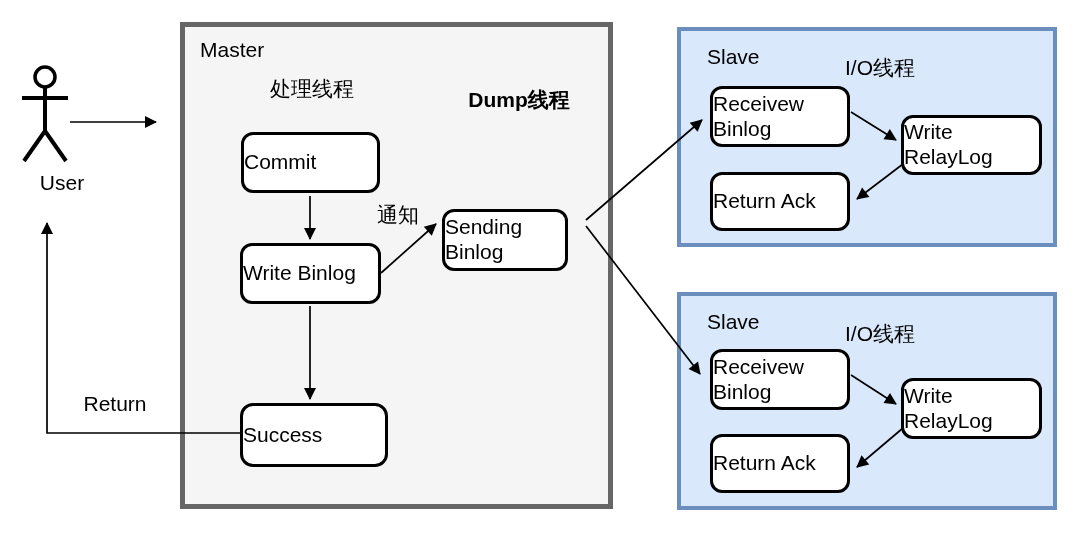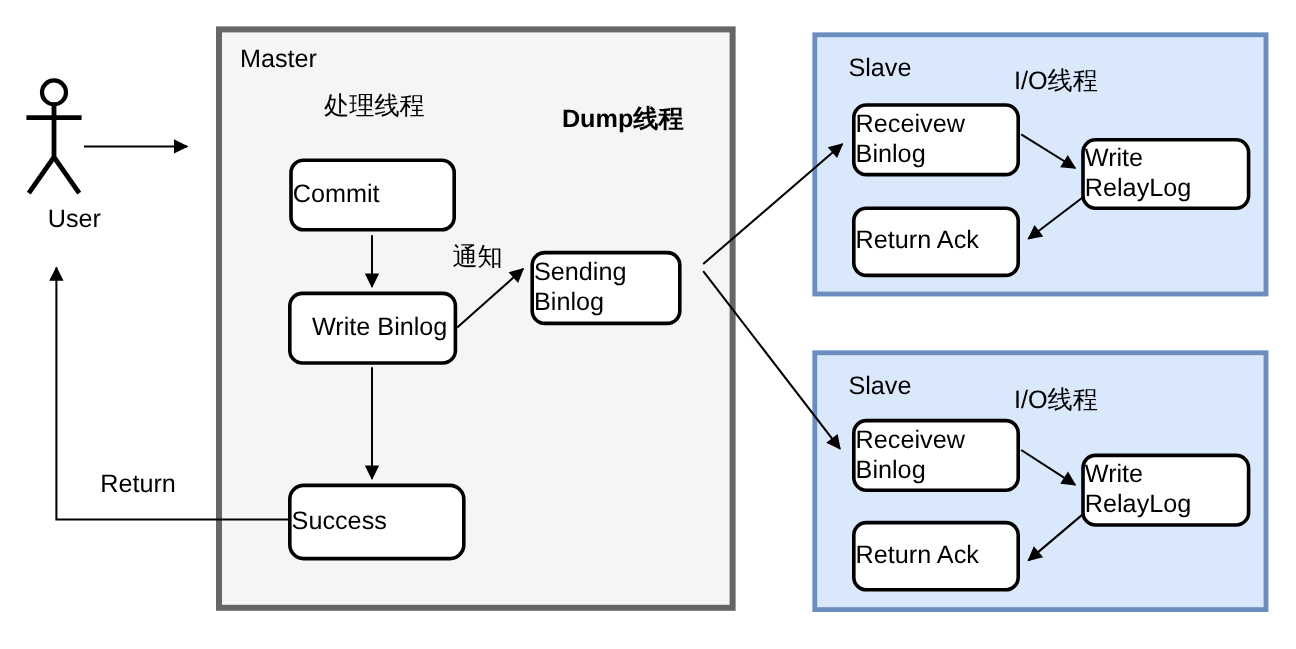--- a/index.html
+++ b/index.html
@@ -34,21 +34,21 @@
     font-size: 21px; line-height: 1.18; text-align: center; white-space: nowrap;
   }
   .lbl {
     position: absolute; z-index: 3; font-size: 21px; line-height: 1.1;
     white-space: nowrap;
   }
   .centered { transform: translateX(-50%); }
 
   
   .n-commit  { left: 241px; top: 132px; width: 139px; height: 61px; }
-  .n-wb      { left: 240px; top: 243px; width: 141px; height: 61px; padding-left: 17px; }
+  .n-wb      { left: 240px; top: 243px; width: 141px; height: 61px; }
   .n-sb      { left: 442px; top: 193px; width: 126px; height: 62px; margin-top: 16px; }
   .n-success { left: 240px; top: 403px; width: 148px; height: 64px; border-radius: 13px; }
   
   .n-s1-rb   { left: 710px; top: 86px;  width: 140px; height: 61px; }
   .n-s1-wrl  { left: 901px; top: 115px; width: 141px; height: 60px; }
   .n-s1-ack  { left: 710px; top: 172px; width: 140px; height: 59px; }
   
   .n-s2-rb   { left: 710px; top: 349px; width: 140px; height: 61px; }
   .n-s2-wrl  { left: 901px; top: 378px; width: 141px; height: 61px; }
   .n-s2-ack  { left: 710px; top: 434px; width: 140px; height: 59px; }

